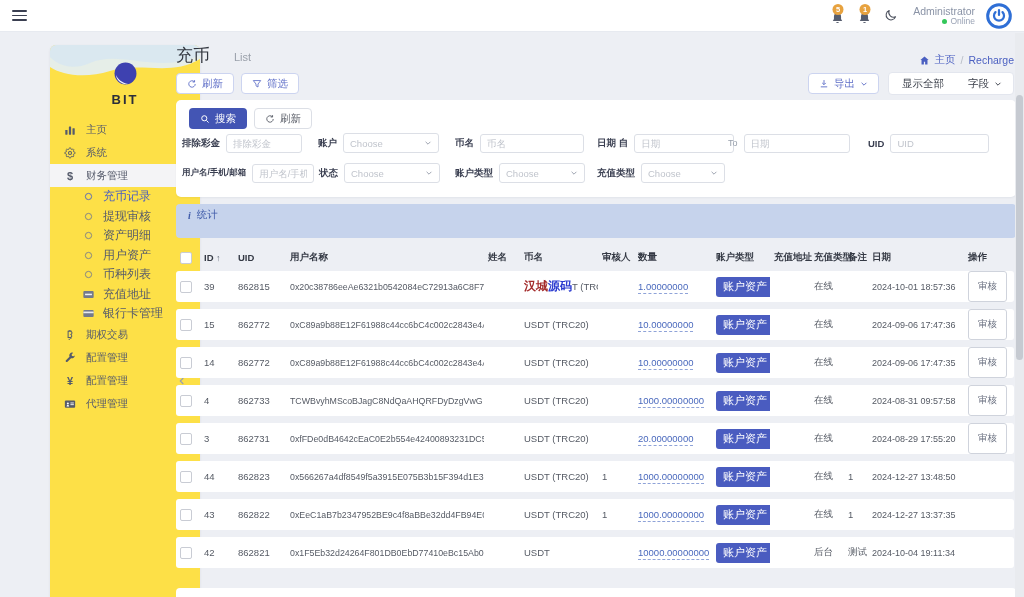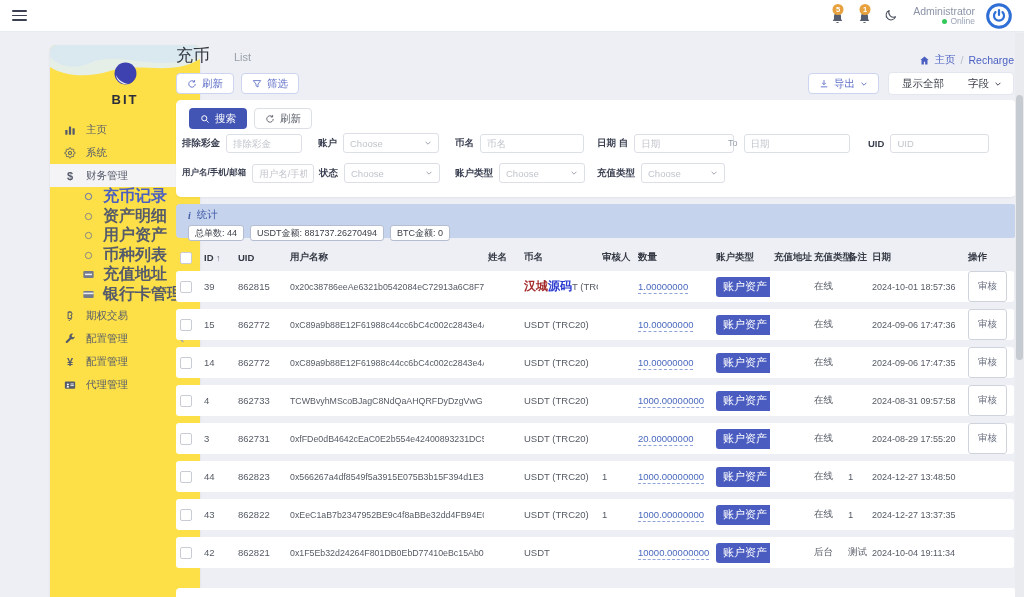--- a/index.html
+++ b/index.html
@@ -36,21 +36,21 @@
   .menu { margin-top:11px; position:relative; }
   .mi { display:flex; align-items:center; height:23px; padding:0 13px; cursor:pointer; color:#565b6b; }
   .mi.active-parent { background:#f4f4f6; }
   .mico { width:14px; display:flex; justify-content:center; align-items:center; margin-right:9px;
           color:#555b6b; font-size:11px; font-weight:bold; }
   .mico svg { width:12px; height:12px; fill:currentColor; }
   .mlabel { flex:1; font-size:10.5px; }
   .mchev { color:#9aa0ad; display:flex; }
   .mchev svg { width:10px; height:10px; }
   .sub .mi { height:19.5px; padding-left:31px; }
-  .sub .mlabel { font-size:16px;font-weight:bold; }
+  .sub .mlabel { font-size:12px; }
   .sub .mico { margin-right:8px; color:#747a8c; }
   .sub .mico svg { width:11px; height:11px; }
   .mi.active .mlabel, .mi.active .mico { color:#4a5fc1; }
 
   
   .main { position:absolute; left:176px; top:32px; width:840px; height:565px; }
   .pagehead { position:absolute; top:12px; left:0; right:2px; display:flex; justify-content:space-between; align-items:flex-end; }
   .ptitle { font-size:17px; color:#32363f; }
   .psub { font-size:11px; color:#9aa0aa; margin-left:24px; }
   .breadcrumb { font-size:10.5px; color:#4a5fc1; display:flex; align-items:center; gap:5px; }
@@ -244,20 +244,28 @@
               </svg>
             </span>
             <span class="mlabel">充币记录</span>
           </div>
           <div class="mi">
             <span class="mico">
               <svg viewBox="0 0 14 14">
                 <circle cx="7" cy="7" r="4" fill="none" stroke="currentColor" stroke-width="1.1"></circle>
               </svg>
             </span>
+            <span class="mlabel">提现审核</span>
+          </div>
+          <div class="mi">
+            <span class="mico">
+              <svg viewBox="0 0 14 14">
+                <circle cx="7" cy="7" r="4" fill="none" stroke="currentColor" stroke-width="1.1"></circle>
+              </svg>
+            </span>
             <span class="mlabel">资产明细</span>
           </div>
           <div class="mi">
             <span class="mico">
               <svg viewBox="0 0 14 14">
                 <circle cx="7" cy="7" r="4" fill="none" stroke="currentColor" stroke-width="1.1"></circle>
               </svg>
             </span>
             <span class="mlabel">用户资产</span>
           </div>
@@ -477,25 +485,20 @@
             </div>
           </div>
         </div>
     </section>
 
     <section class="statsbar">
       <div class="stats-title">
         <span class="iico">i</span>
         <span>统计</span>
       </div>
-      <div class="stats-badges">
-          <span class="sbadge">总单数: 44</span>
-          <span class="sbadge">USDT金额: 881737.26270494</span>
-          <span class="sbadge">BTC金额: 0</span>
-        </div>
     </section>
 
     <section class="tablewrap">
       <table>
         <colgroup>
           <col style="width:24px">
             <col style="width:34px">
             <col style="width:52px">
             <col style="width:198px">
           <col style="width:36px">

